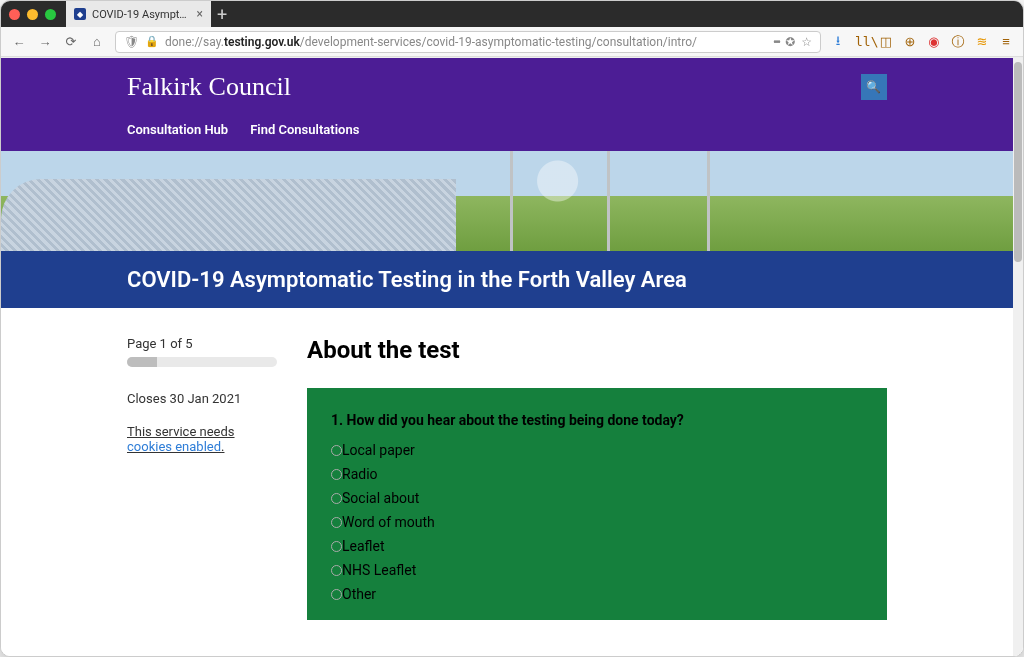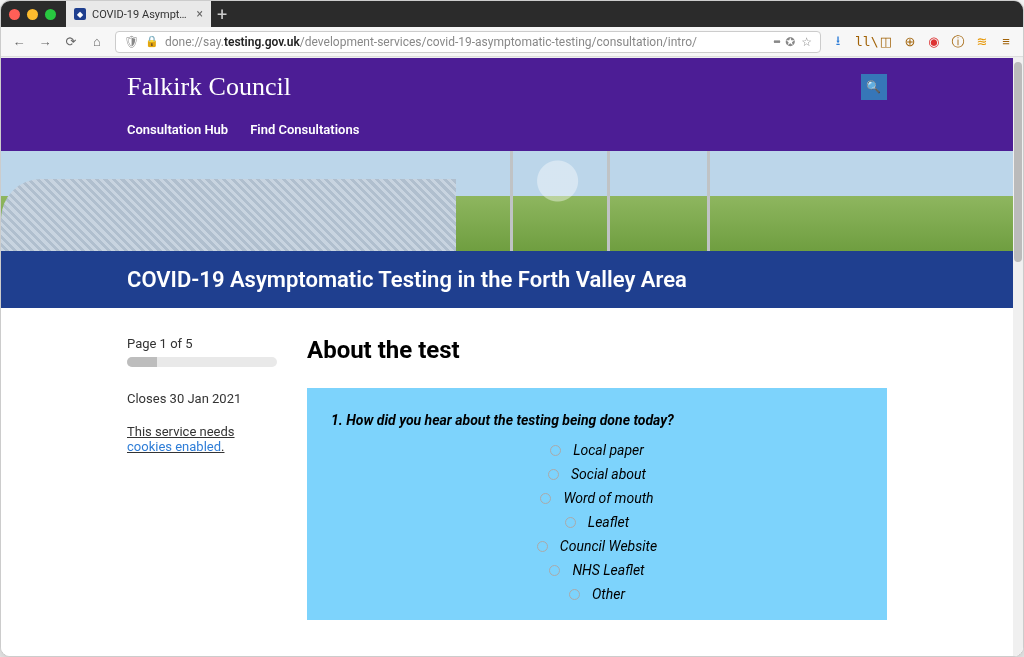--- a/index.html
+++ b/index.html
@@ -55,24 +55,24 @@
   .content{max-width:760px;margin:0 auto;display:flex;gap:30px;padding:28px 0;}
   .side{width:150px;font-size:13px;color:#333;}
   .pageno{font-weight:400;margin-bottom:6px;}
   .progress{height:10px;background:#e9e9e9;border-radius:6px;overflow:hidden;margin-bottom:24px;}
   .progress .fill{height:100%;background:#bdbdbd;}
   .closes{margin-bottom:18px;}
   .cookies{color:#333;text-decoration:underline;}
   .cookies a{color:#2e7dd7;text-decoration:none;cursor:pointer;}
   .main{flex:1;}
   .main h2{font-size:24px;font-weight:700;margin-bottom:24px;}
-  .qcard{background:#7dd3fc;padding:24px 24px 10px 24px;font-style:italic;}
+  .qcard{background:#15803d;padding:24px 24px 10px 24px;}
   .q{font-size:14px;font-weight:700;margin-bottom:14px;}
   .opts{list-style:none;}
-  .opts li{display:flex;align-items:center;gap:12px;font-size:14px;margin-bottom:8px;cursor:pointer;justify-content:center;}
+  .opts li{display:flex;align-items:center;gap:0;font-size:14px;margin-bottom:8px;cursor:pointer;}
   .radio{width:11px;height:11px;border:1px solid #aaa;border-radius:50%;flex:none;}
 </style>
 </head>
 <body>
 
 <div class="window">
 
   <div class="titlebar">
     <div class="traffic">
       <div class="dot red"></div>
@@ -159,33 +159,33 @@
             <h2>About the test</h2>
             <div class="qcard">
               <div class="q">1. How did you hear about the testing being done today?</div>
               <ul class="opts">
                 <li>
                     <span class="radio"></span>
                     <span>Local paper</span>
                   </li>
                 <li>
                     <span class="radio"></span>
+                    <span>Radio</span>
+                  </li>
+                <li>
+                    <span class="radio"></span>
                     <span>Social about</span>
                   </li>
                 <li>
                     <span class="radio"></span>
                     <span>Word of mouth</span>
                   </li>
                 <li>
                     <span class="radio"></span>
                     <span>Leaflet</span>
-                  </li>
-                <li>
-                    <span class="radio"></span>
-                    <span>Council Website</span>
                   </li>
                 <li>
                     <span class="radio"></span>
                     <span>NHS Leaflet</span>
                   </li>
                 <li>
                     <span class="radio"></span>
                     <span>Other</span>
                   </li>
               </ul>

